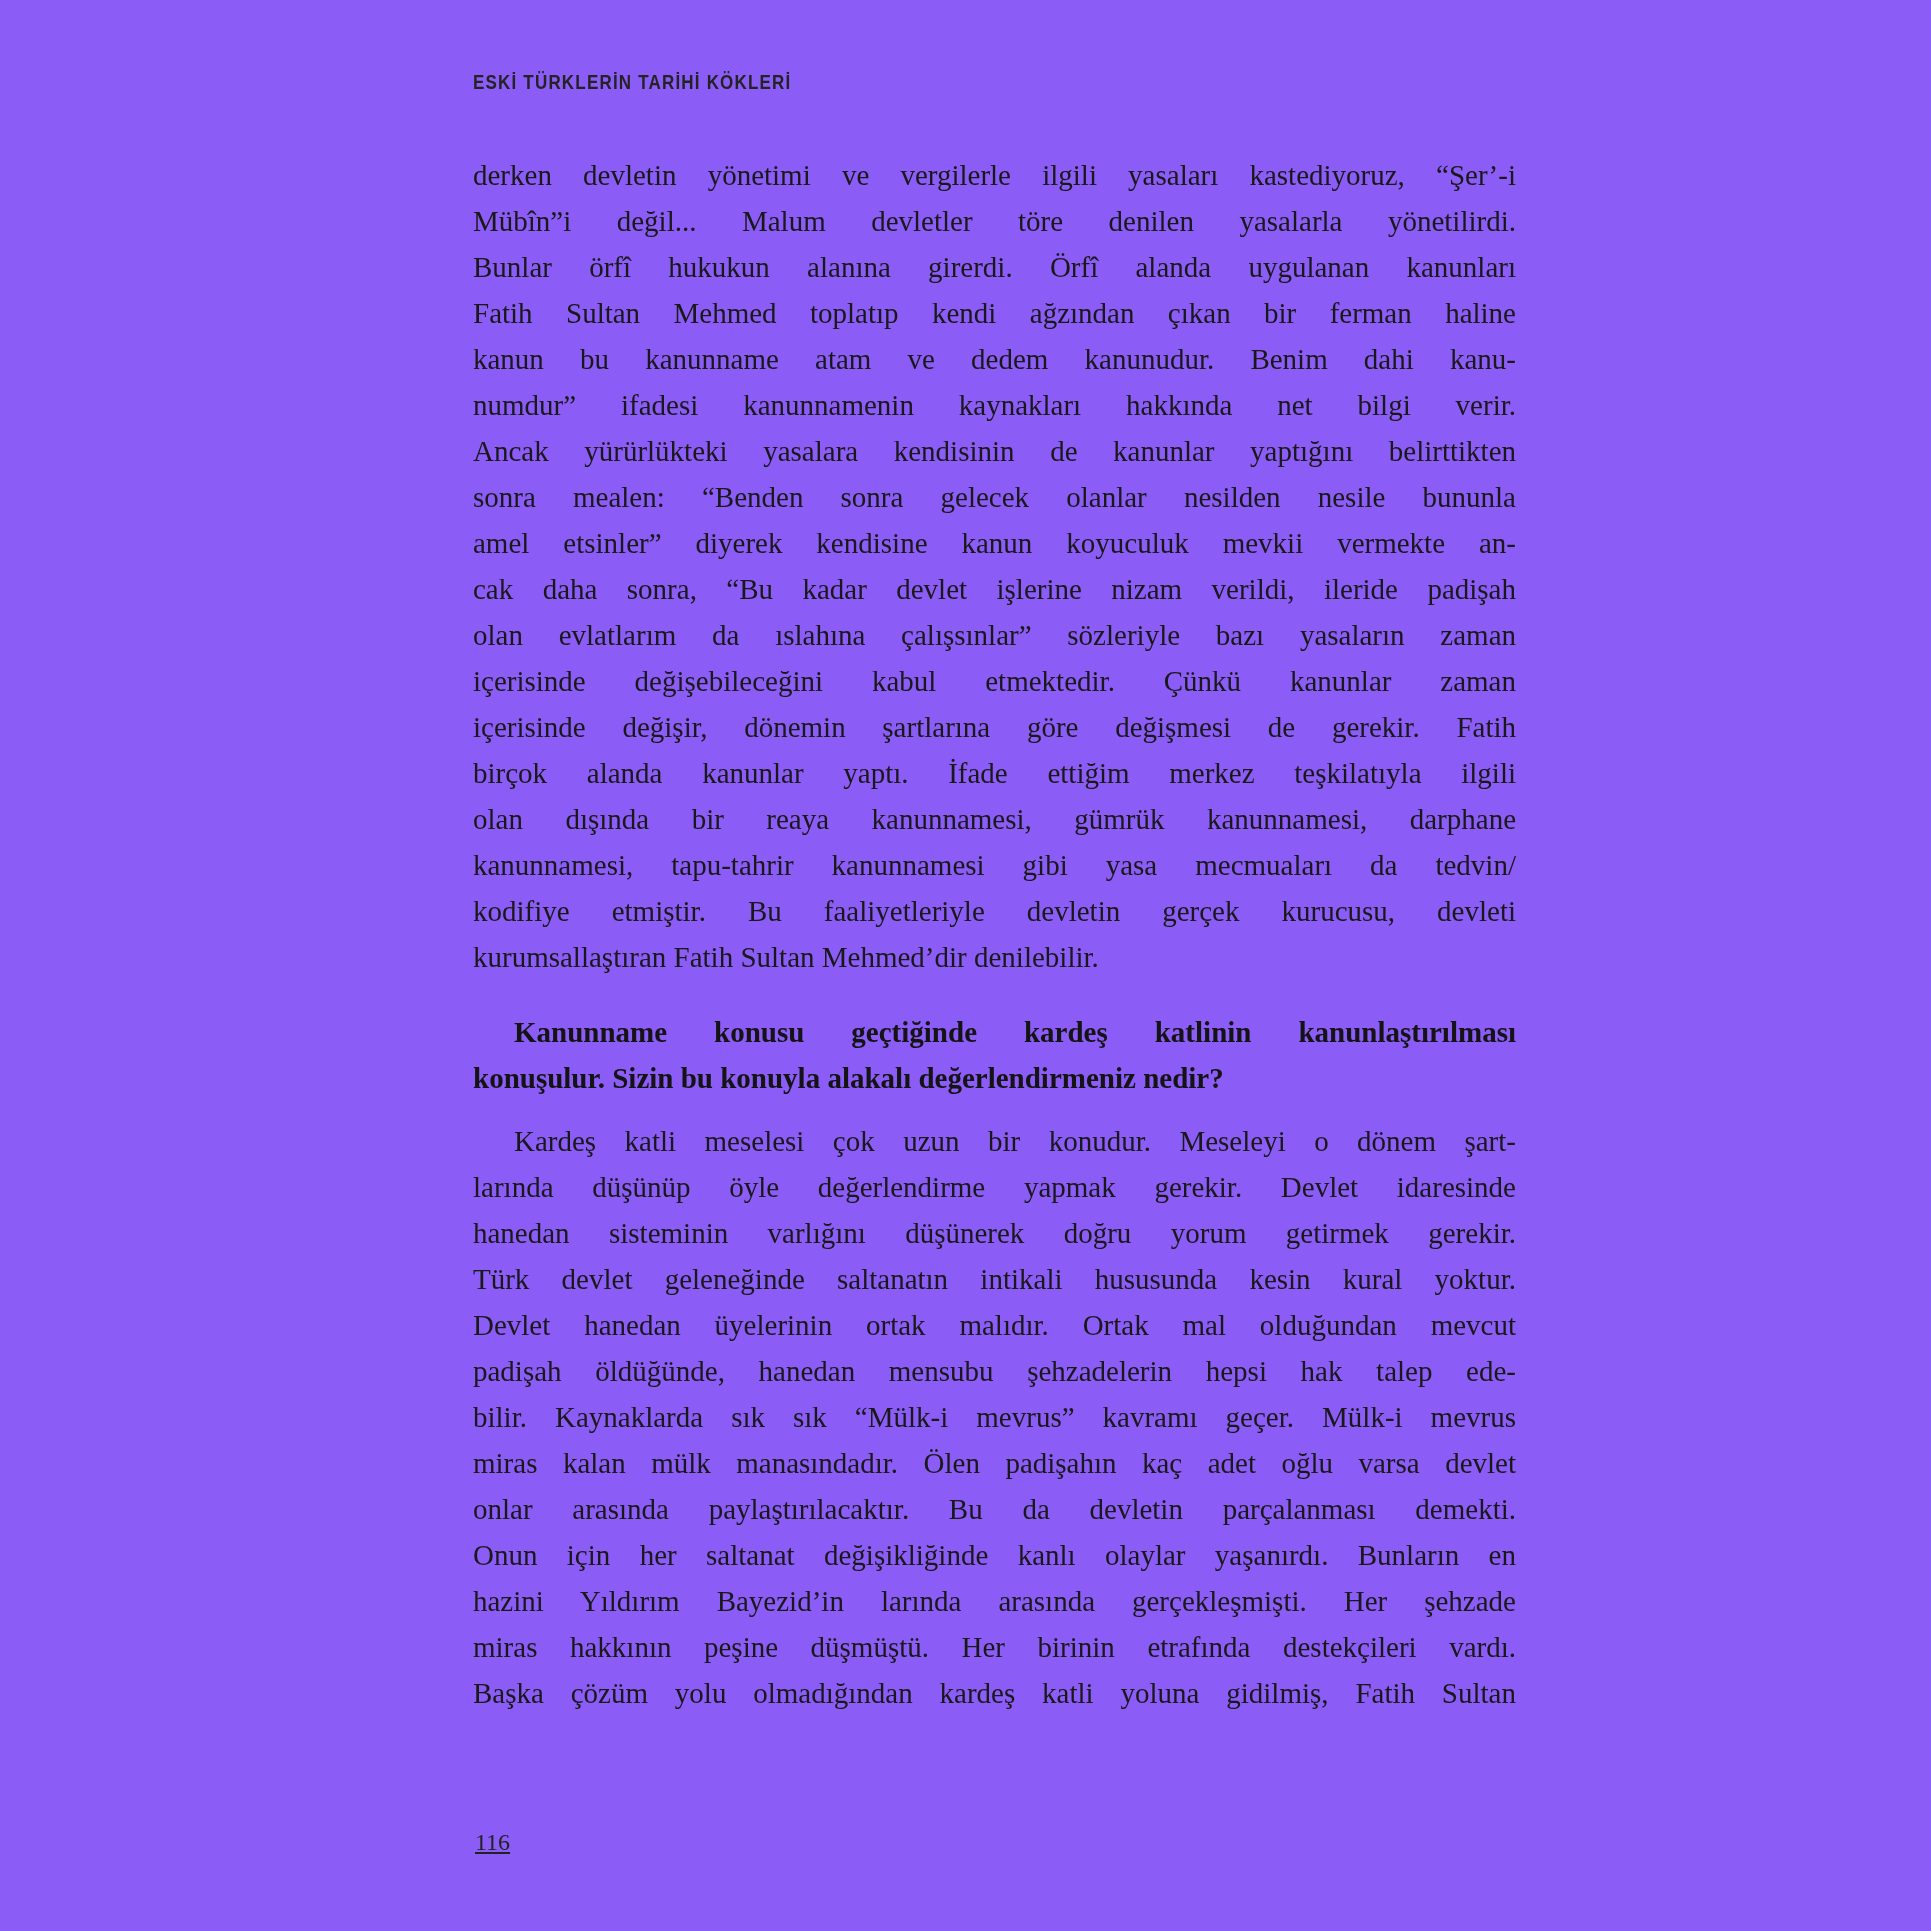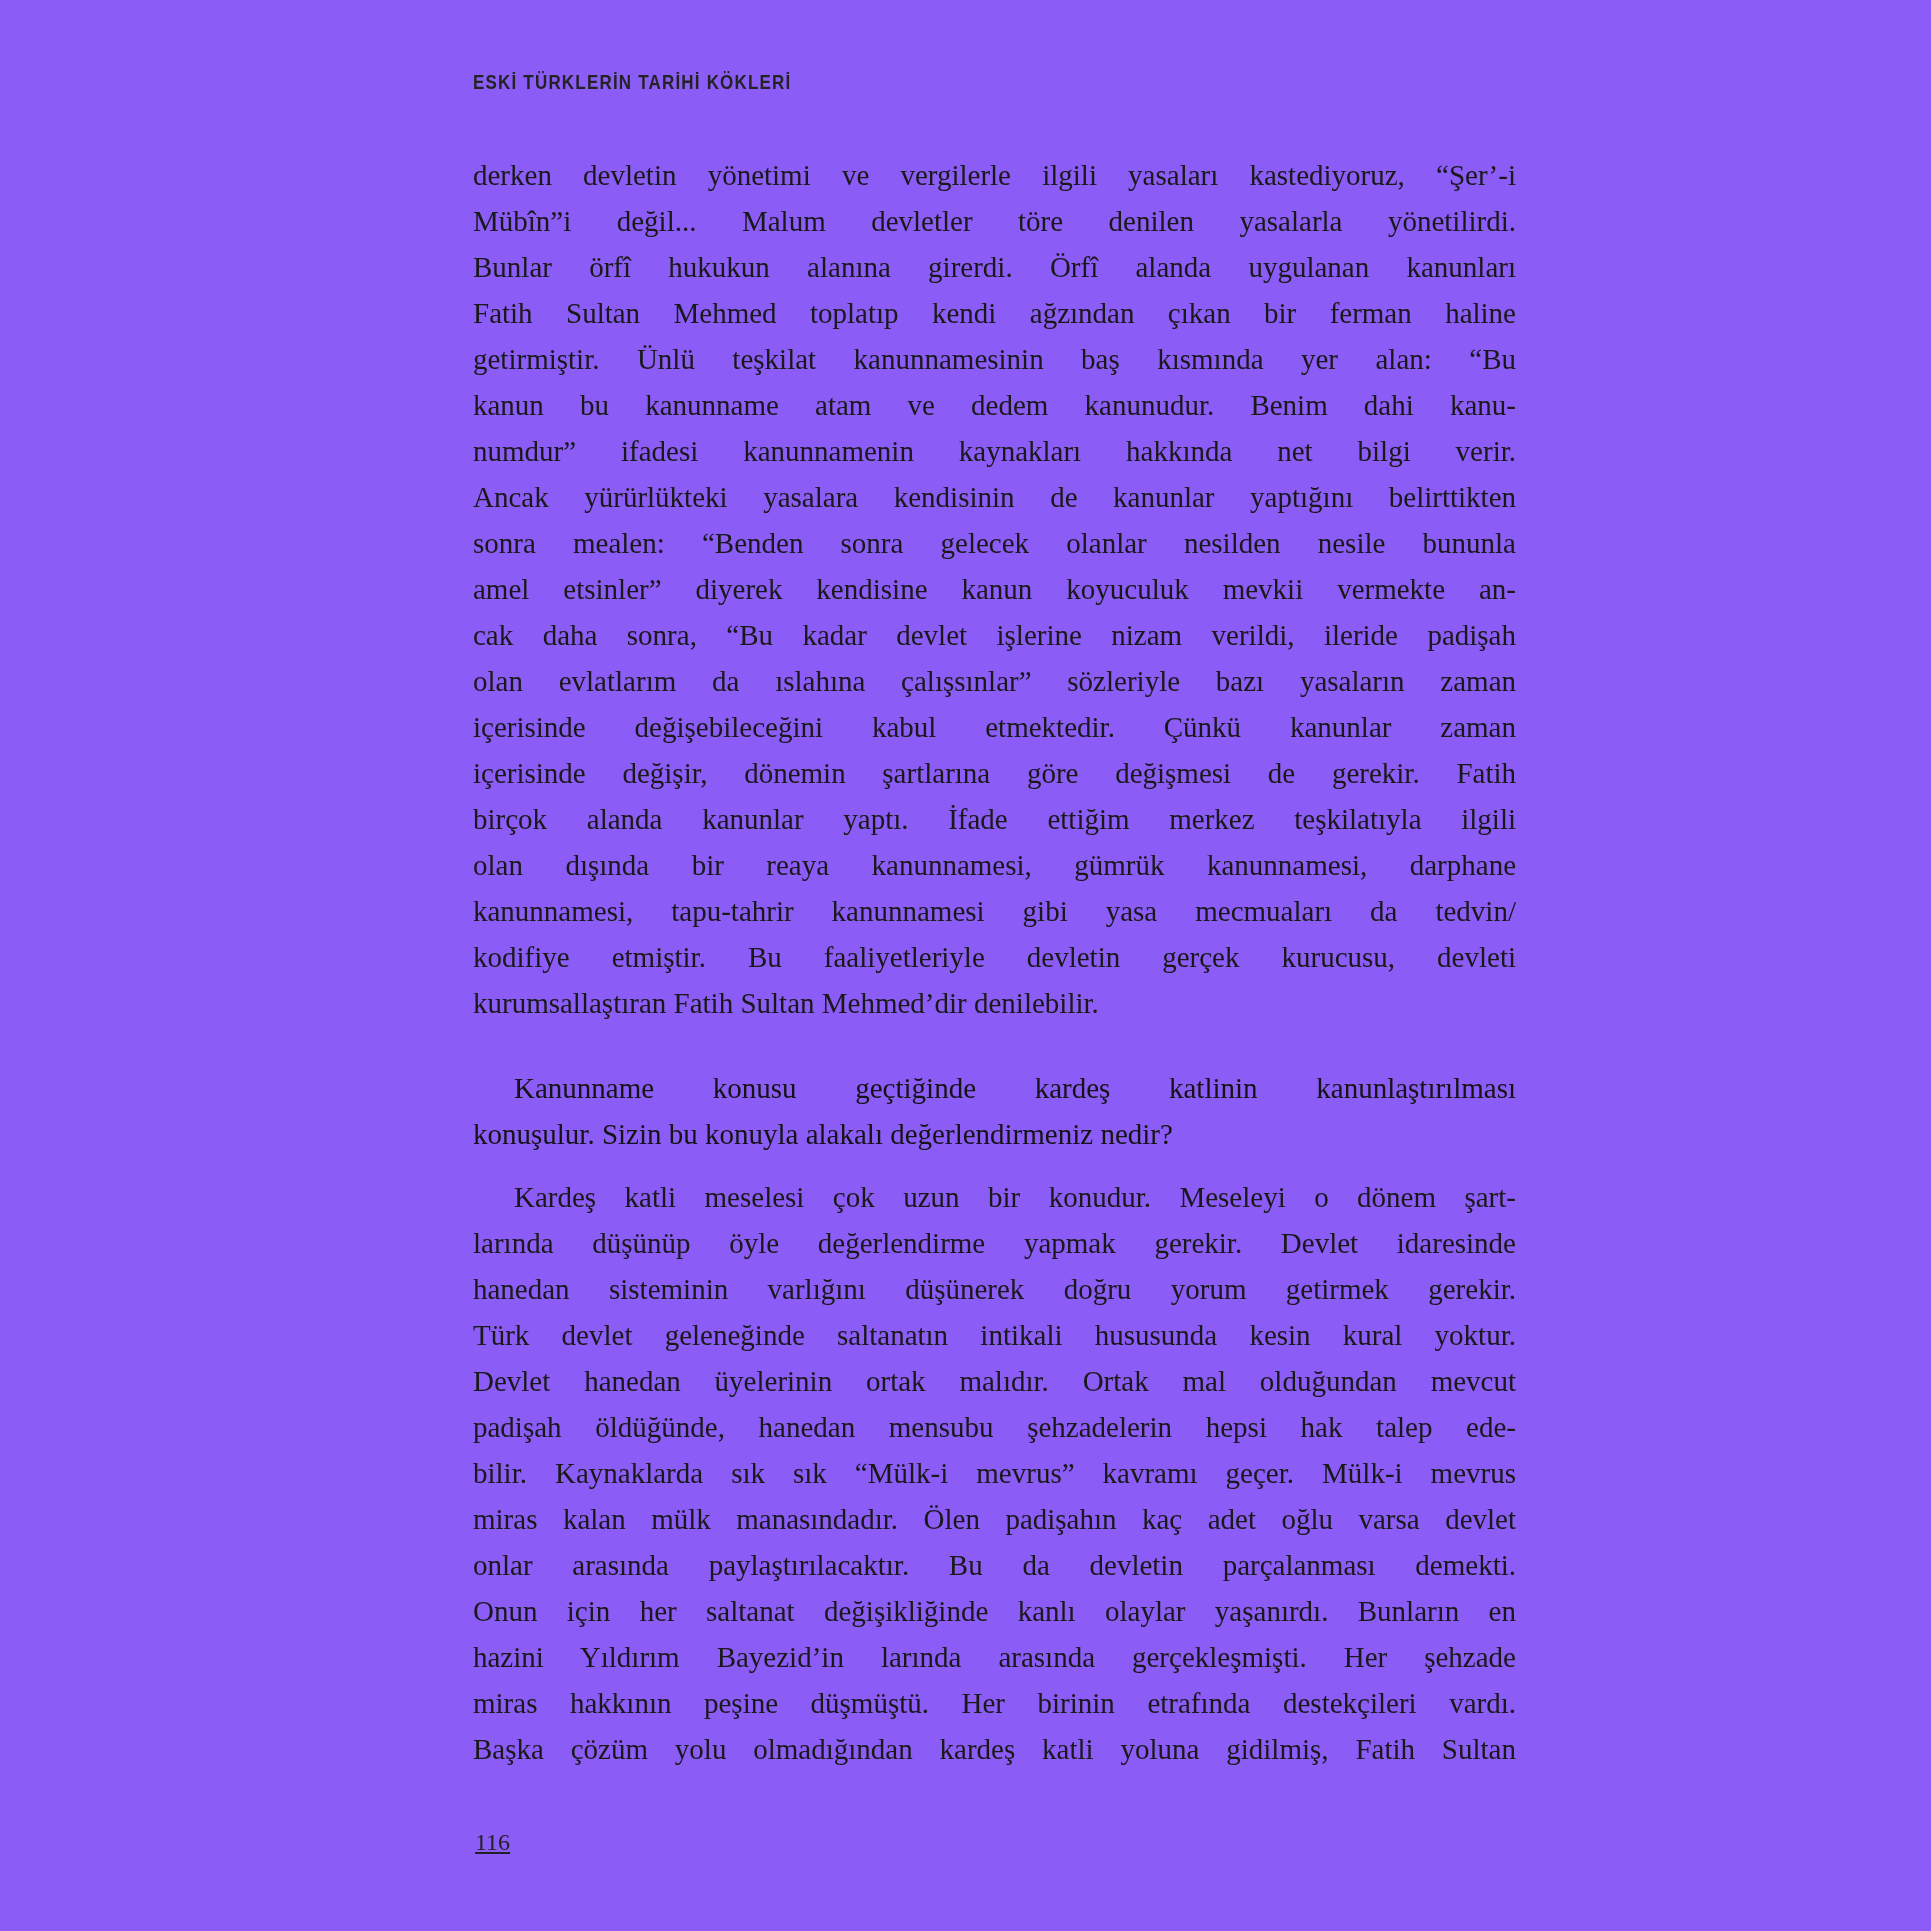--- a/index.html
+++ b/index.html
@@ -31,21 +31,21 @@
     height: 25px;
     white-space: nowrap;
   }
   .para {
     font-family: "Liberation Serif", "DejaVu Serif", serif;
     font-size: 29px;
     line-height: 46px;
     color: #191919;
   }
   .para-1 { margin-top: 56px; }
-  .question { margin-top: 39px; font-weight: 400; color: #141414; }
+  .question { margin-top: 29px; font-weight: 700; color: #141414; }
   .answer { margin-top: 17px; }
   .tline {
     text-align: justify;
     text-align-last: justify;
     white-space: normal;
   }
   .tline.flush-last { text-align-last: left; }
   .tline.indent { text-indent: 41px; }
   .page-number {
     position: absolute;
@@ -63,21 +63,20 @@
 <div class="book-page">
   <div class="column">
 
     <div class="running-head">ESKİ TÜRKLERİN TARİHİ KÖKLERİ</div>
 
     <div class="para para-1">
       <div class="tline">derken devletin yönetimi ve vergilerle ilgili yasaları kastediyoruz, “Şer’-i</div>
       <div class="tline">Mübîn”i değil... Malum devletler töre denilen yasalarla yönetilirdi.</div>
       <div class="tline">Bunlar örfî hukukun alanına girerdi. Örfî alanda uygulanan kanunları</div>
       <div class="tline">Fatih Sultan Mehmed toplatıp kendi ağzından çıkan bir ferman haline</div>
-      <div class="tline">getirmiştir. Ünlü teşkilat kanunnamesinin baş kısmında yer alan: “Bu</div>
       <div class="tline">kanun bu kanunname atam ve dedem kanunudur. Benim dahi kanu-</div>
       <div class="tline">numdur” ifadesi kanunnamenin kaynakları hakkında net bilgi verir.</div>
       <div class="tline">Ancak yürürlükteki yasalara kendisinin de kanunlar yaptığını belirttikten</div>
       <div class="tline">sonra mealen: “Benden sonra gelecek olanlar nesilden nesile bununla</div>
       <div class="tline">amel etsinler” diyerek kendisine kanun koyuculuk mevkii vermekte an-</div>
       <div class="tline">cak daha sonra, “Bu kadar devlet işlerine nizam verildi, ileride padişah</div>
       <div class="tline">olan evlatlarım da ıslahına çalışsınlar” sözleriyle bazı yasaların zaman</div>
       <div class="tline">içerisinde değişebileceğini kabul etmektedir. Çünkü kanunlar zaman</div>
       <div class="tline">içerisinde değişir, dönemin şartlarına göre değişmesi de gerekir. Fatih</div>
       <div class="tline">birçok alanda kanunlar yaptı. İfade ettiğim merkez teşkilatıyla ilgili</div>

